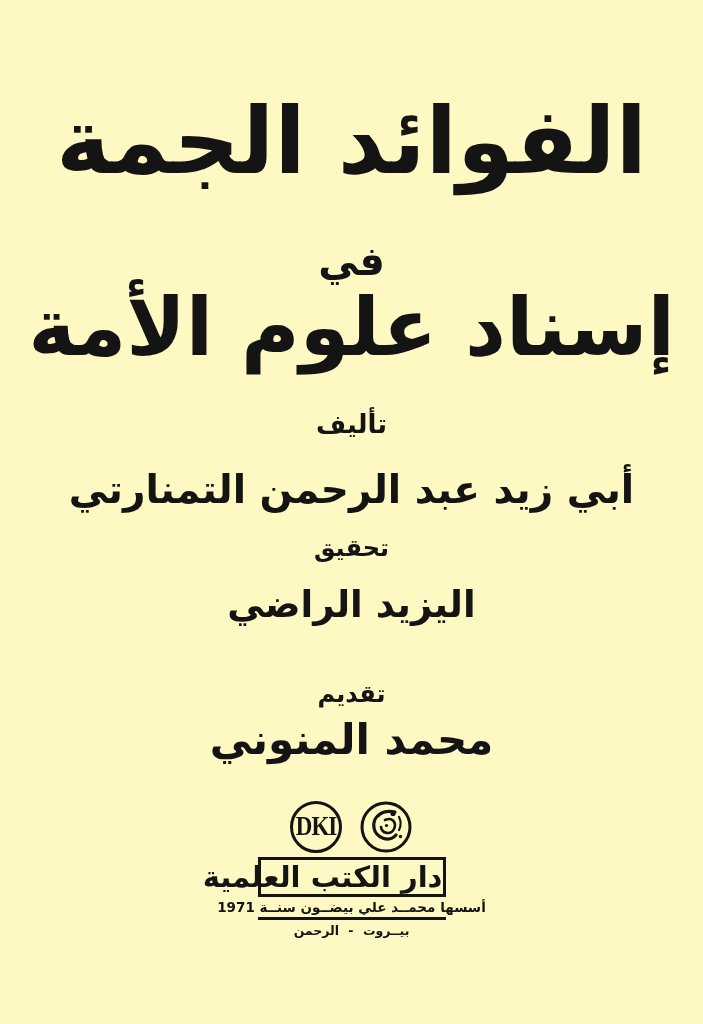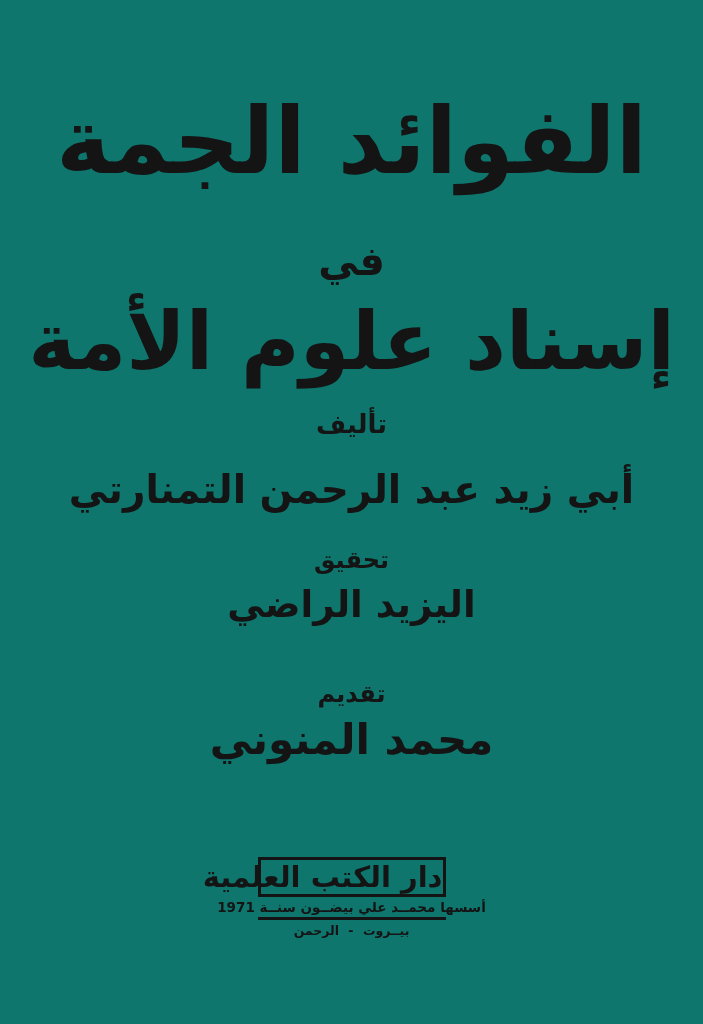--- a/index.html
+++ b/index.html
@@ -5,44 +5,44 @@
   html, body {
     margin: 0;
     padding: 0;
     background: #ffffff;
   }
   .page {
     position: relative;
     width: 703px;
     height: 1024px;
     margin: 0 auto;
-    background: #0f766e;
+    background: #fef9c3;
     color: #141414;
     direction: rtl;
     font-family: "DejaVu Sans", sans-serif;
     overflow: hidden;
   }
   .center-line {
     position: absolute;
     left: 0;
     width: 100%;
     text-align: center;
     margin: 0;
     line-height: 1.25;
     white-space: nowrap;
   }
   
   .main-title   { top: 84px;  font-size: 92px; font-weight: bold; }
   .connector    { top: 236px; font-size: 40px; font-weight: bold; }
-  .subtitle     { top: 292px; font-size: 80px; font-weight: bold; }
+  .subtitle     { top: 278px; font-size: 80px; font-weight: bold; }
   
   .section-label{ font-weight: bold; }
   .author-label    { top: 408px; font-size: 26px; }
   .author-name     { top: 466px; font-size: 39px; font-weight: bold; }
-  .editor-label    { top: 545px; font-size: 24px; }
+  .editor-label    { top: 533px; font-size: 24px; }
   .editor-name     { top: 582px; font-size: 37px; font-weight: bold; }
   .presenter-label { top: 679px; font-size: 24px; }
   .presenter-name  { top: 714px; font-size: 42px; font-weight: bold; }
   
   .logos-row {
     position: absolute;
     top: 800px;
     left: 0;
     width: 100%;
     display: flex;
@@ -118,20 +118,37 @@
 
   <div class="center-line section-label author-label">تأليف</div>
   <div class="center-line author-name">أبي زيد عبد الرحمن التمنارتي</div>
 
   <div class="center-line section-label editor-label">تحقيق</div>
   <div class="center-line editor-name">اليزيد الراضي</div>
 
   <div class="center-line section-label presenter-label">تقديم</div>
   <div class="center-line presenter-name">محمد المنوني</div>
 
+  <div class="logos-row">
+    <div class="dki-circle">
+      <span class="dki-text">DKI</span>
+    </div>
+    <span>
+      <svg class="monogram-svg" width="54" height="54" viewBox="0 0 54 54" fill="none" xmlns="http://www.w3.org/2000/svg">
+        <circle cx="27" cy="27" r="24" stroke="#141414" stroke-width="3"></circle>
+        <path d="M36 12 C22 9 13 18 15 28 C17 38 30 43 37 35" stroke="#141414" stroke-width="3.2" stroke-linecap="round"></path>
+        <path d="M26 20 C33 17 38 22 35 29 C32 35 23 34 22 27" stroke="#141414" stroke-width="2.6" stroke-linecap="round"></path>
+        <path d="M40 30 C42 26 42 21 40 17" stroke="#141414" stroke-width="2.2" stroke-linecap="round"></path>
+        <circle cx="34" cy="13.5" r="2.6" fill="#141414"></circle>
+        <circle cx="19.5" cy="15.5" r="1.7" fill="#141414"></circle>
+        <circle cx="41.5" cy="36.5" r="1.7" fill="#141414"></circle>
+        <circle cx="27.5" cy="25.5" r="1.6" fill="#141414"></circle>
+      </svg>
+    </span>
+  </div>
 
   <div class="pub-box">
     <span>دار الكتب العلمية</span>
   </div>
 
   <div class="center-line founded-line">أسسها محمــد علي بيضــون سنــة 1971</div>
 
   <div class="divider-rule"></div>
 
   <div class="center-line location-line">بيــروت - الرحمن</div>

